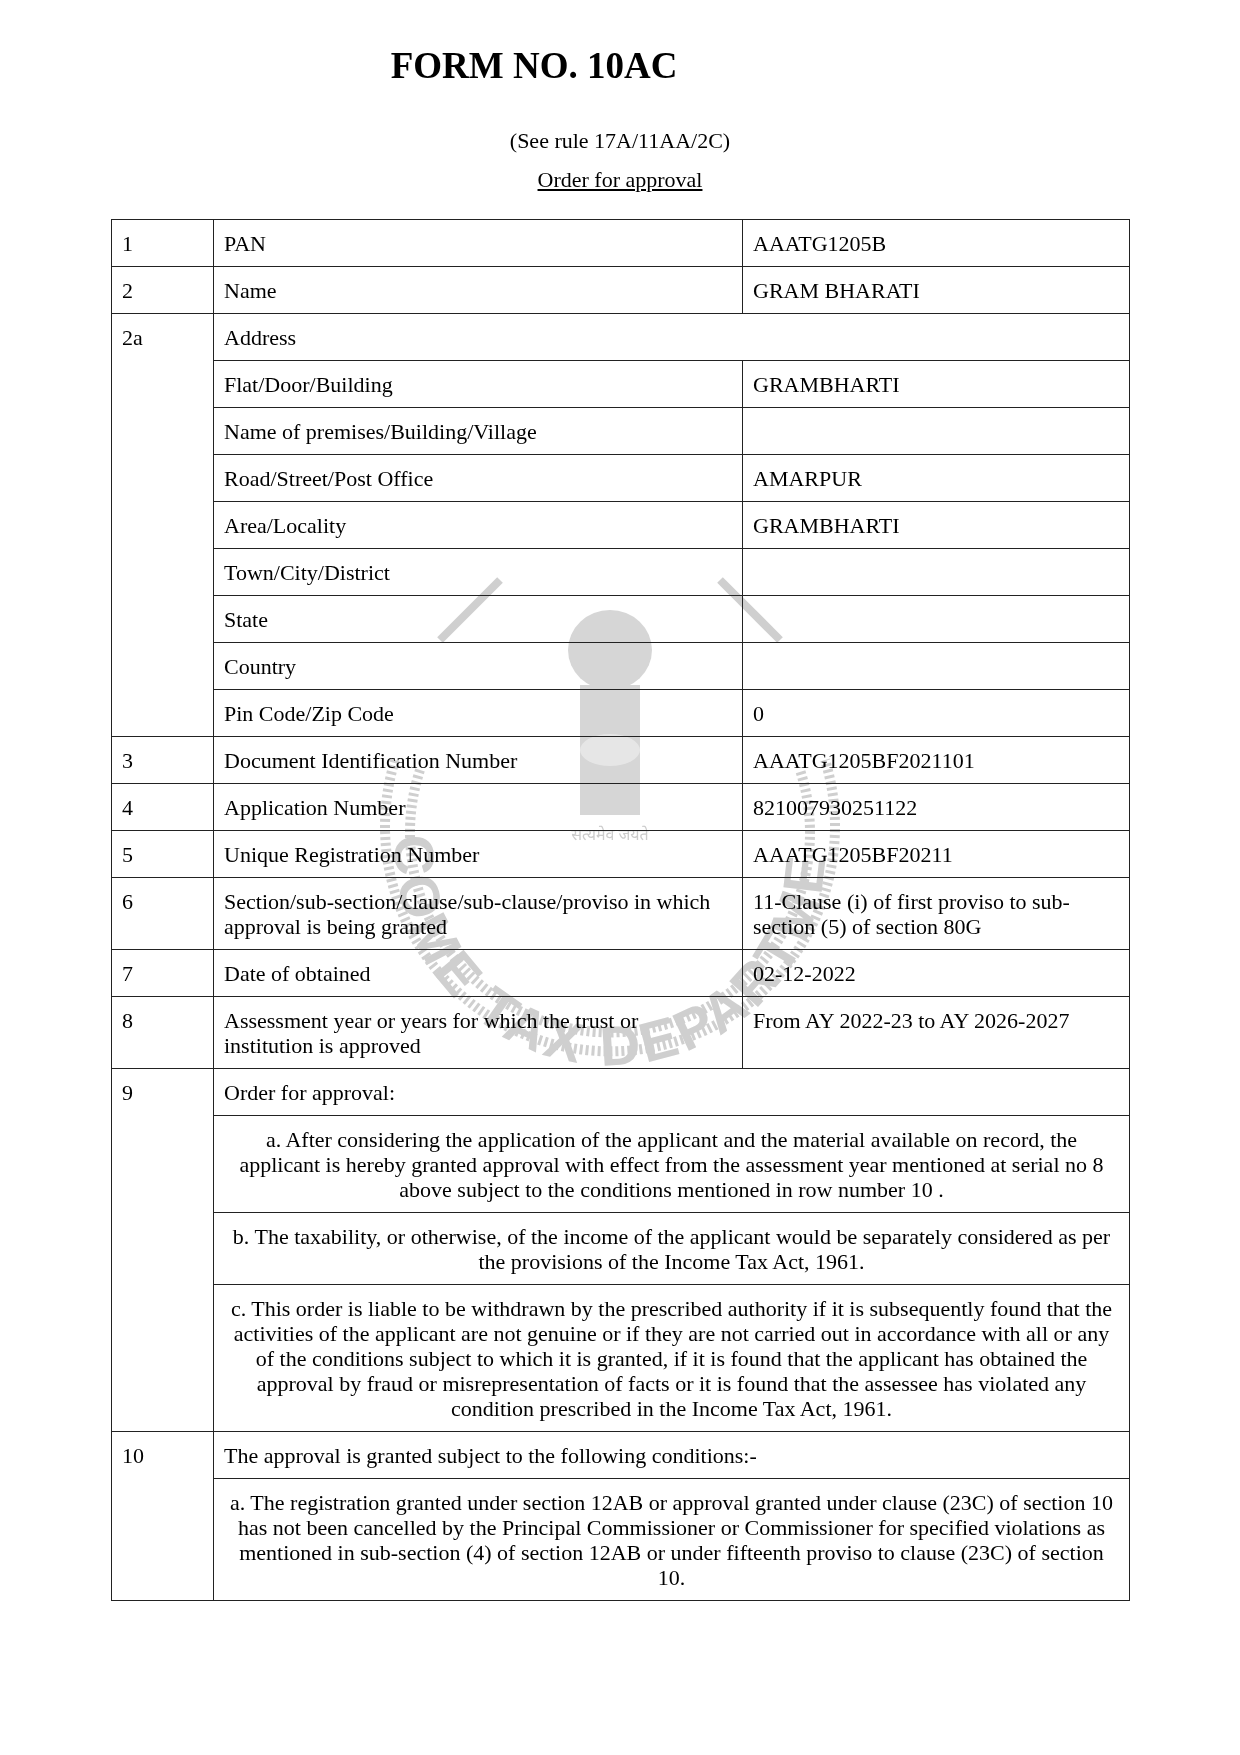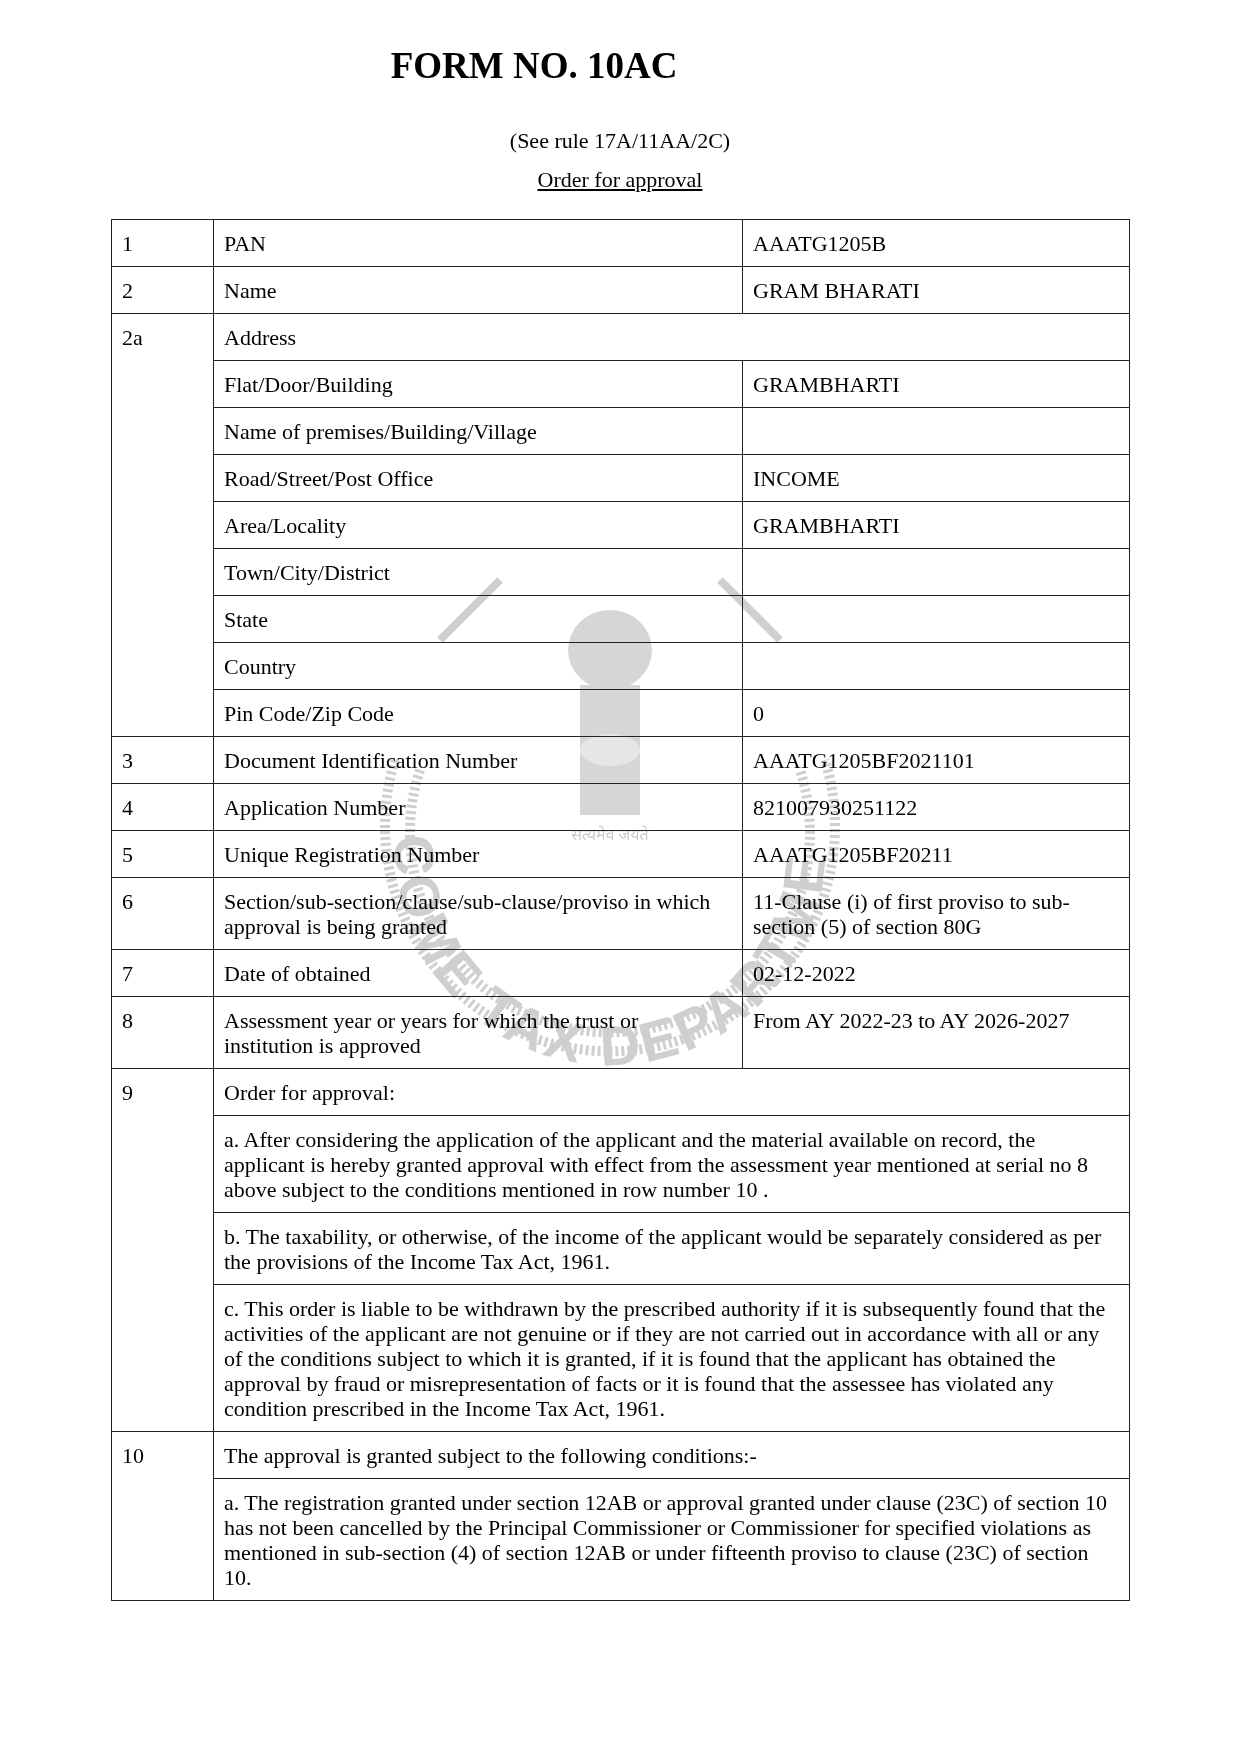--- a/index.html
+++ b/index.html
@@ -11,21 +11,21 @@
   .sub.rule { top: 128px; }
   .sub.order { top: 167px; text-decoration: underline; }
   .watermark { position: absolute; left: 300px; top: 520px; width: 620px; height: 620px; z-index: 0; pointer-events: none; }
   table.form { position: absolute; left: 111px; top: 219px; width: 1018px;
                border-collapse: collapse; z-index: 1; font-size: 22px; line-height: 25px; table-layout: fixed; }
   table.form td { border: 1.5px solid #222; padding: 11px 10px 10px 10px; vertical-align: top; background: transparent; }
   table.form col.c1 { width: 102px; }
   table.form col.c2 { width: 529px; }
   table.form col.c3 { width: 387px; }
   td.sn { padding-left: 12px; }
-  td.para { padding-top: 12px; padding-bottom: 8px; }
+  td.para { padding-top: 12px; padding-bottom: 8px; text-align: center; }
 </style>
 </head>
 <body>
 
 <div class="title">FORM NO. 10AC</div>
 <div class="sub rule">(See rule 17A/11AA/2C)</div>
 <div class="sub order">Order for approval</div>
 
 <svg class="watermark" viewBox="0 0 620 620">
   <defs>
@@ -74,21 +74,21 @@
     <tr>
       <td>Flat/Door/Building</td>
       <td>GRAMBHARTI</td>
     </tr>
     <tr>
       <td>Name of premises/Building/Village</td>
       <td></td>
     </tr>
     <tr>
       <td>Road/Street/Post Office</td>
-      <td>INCOME</td>
+      <td>AMARPUR</td>
     </tr>
     <tr>
       <td>Area/Locality</td>
       <td>GRAMBHARTI</td>
     </tr>
     <tr>
       <td>Town/City/District</td>
       <td></td>
     </tr>
     <tr>

